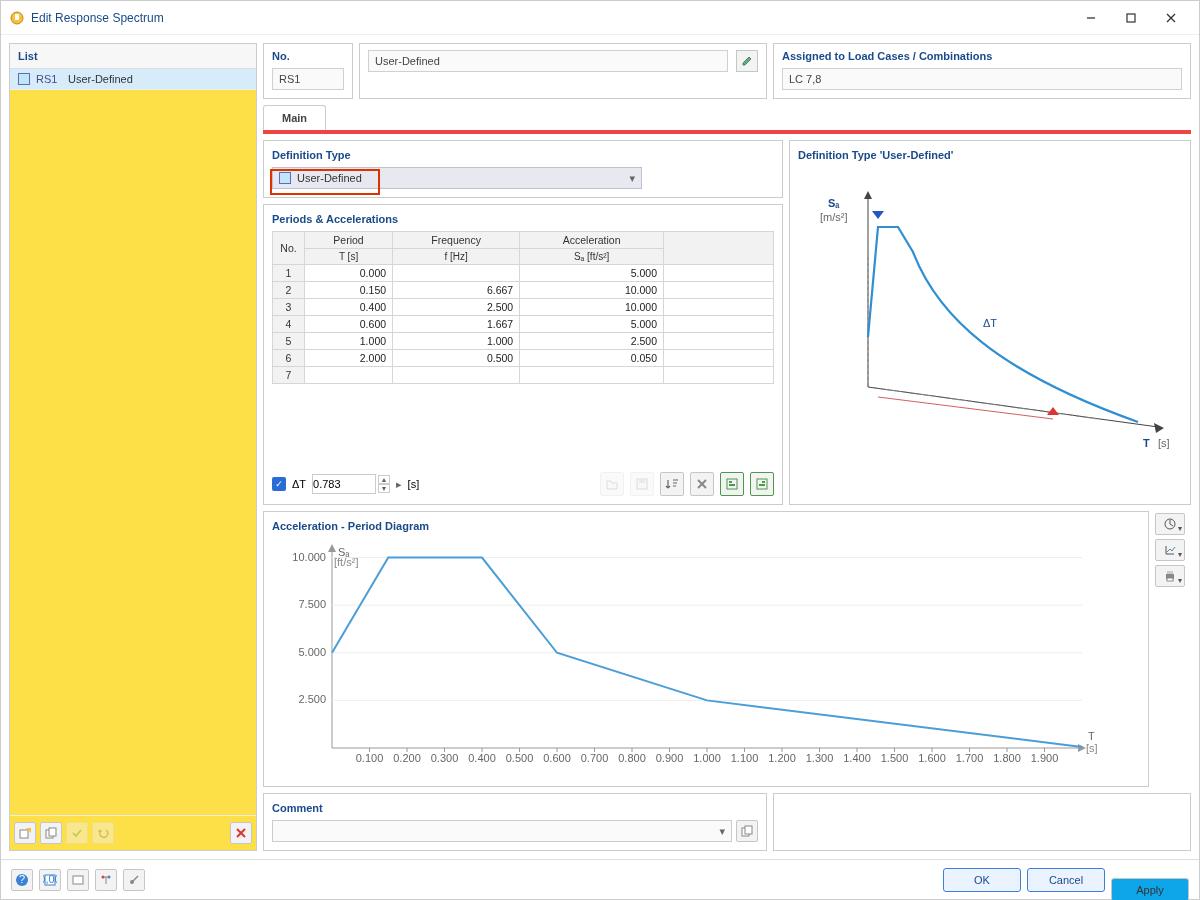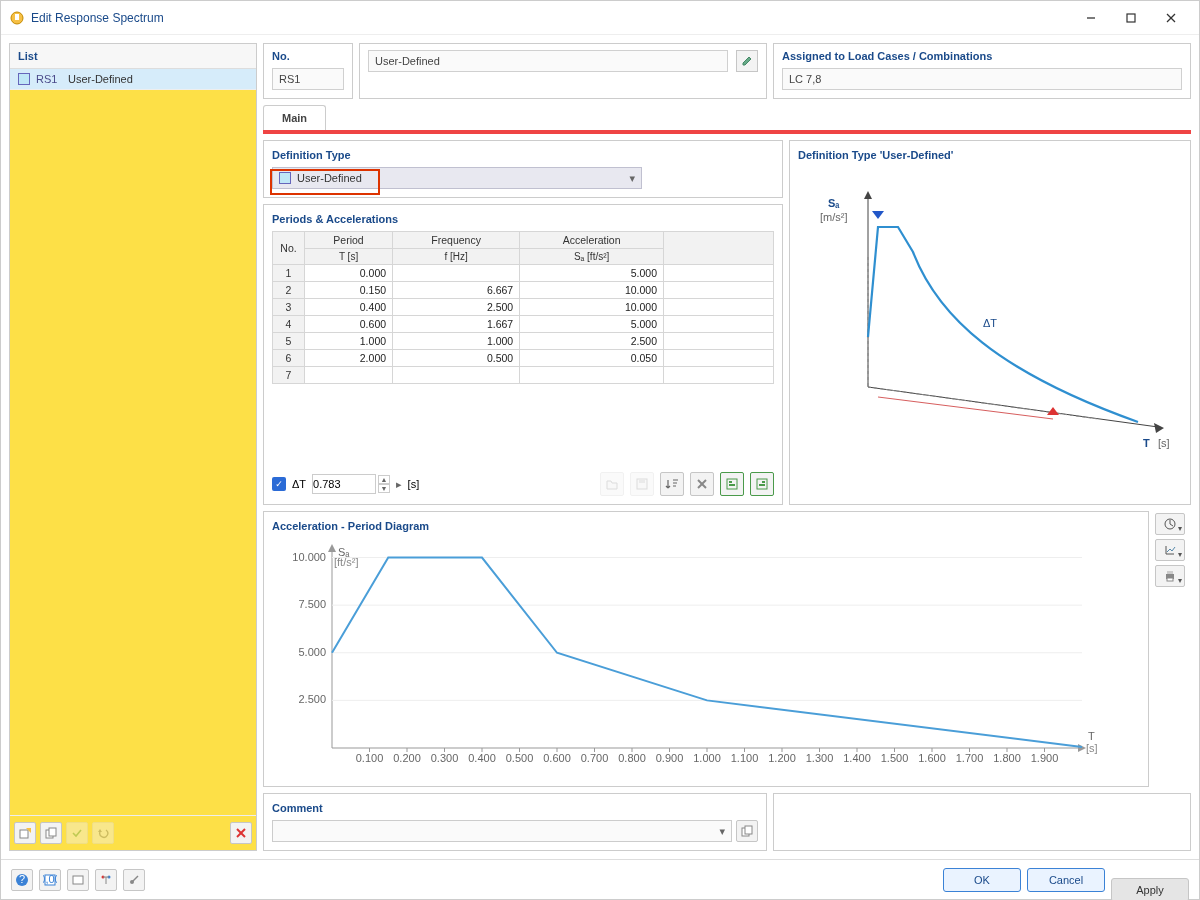--- a/index.html
+++ b/index.html
@@ -65,21 +65,21 @@
 .chart-tools .sqbtn::after { content: "▾"; font-size: 8px; color: #555; position: absolute; right: 2px; bottom: 1px; }
 .comment-row { display: flex; gap: 6px; }
 .comment-card { flex: 1; display: flex; flex-direction: column; }
 .comment-card .row { display: flex; gap: 4px; align-items: center; }
 .comment-card .row .combo { flex: 1; height: 22px; border: 1px solid #ccc; background: #fafafa; display: flex; align-items: center; padding: 0 6px; }
 .comment-card .row .combo .chev { margin-left: auto; color: #666; }
 .comment-right { width: 418px; }
 .bottombar { height: 40px; border-top: 1px solid #ddd; display: flex; align-items: center; padding: 0 10px; gap: 6px; }
 .bottombar .spacer { flex: 1; }
 .dlgbtn { min-width: 78px; height: 24px; border: 1px solid #3b82d6; background: #eaf3ff; color: #1a4a8a; border-radius: 3px; display: inline-flex; align-items: center; justify-content: center; padding: 0 14px; }
-.dlgbtn.secondary { border-color: #c6c6c6; background: #e5e5e5; color: #333; margin-top: 20px; }
+.dlgbtn.secondary { border-color: #c6c6c6; background: #0ea5e9; color: #333; margin-top: 20px; }
 svg text { font-family: "Segoe UI", Tahoma, sans-serif; }
 </style>
 </head>
 <body>
 
 <div class="window">
 
   <div class="titlebar">
     <span class="icon">
       <svg width="16" height="16">

